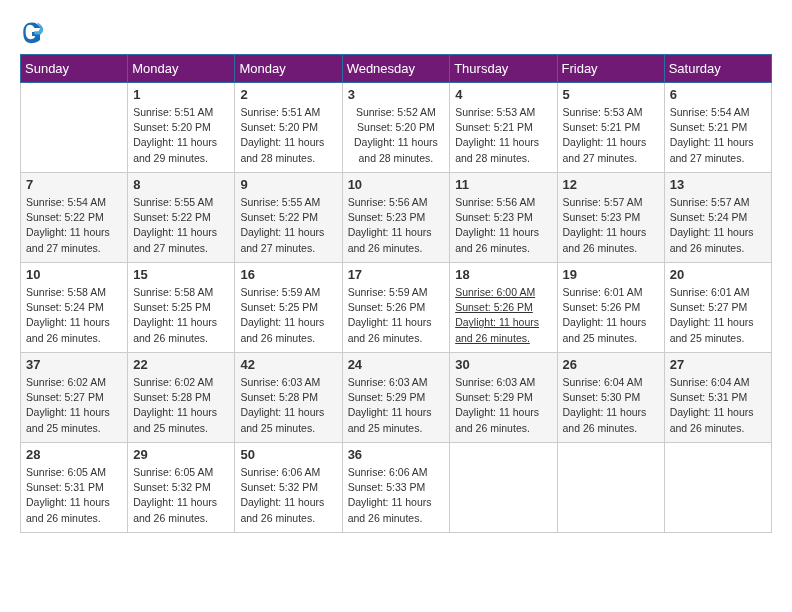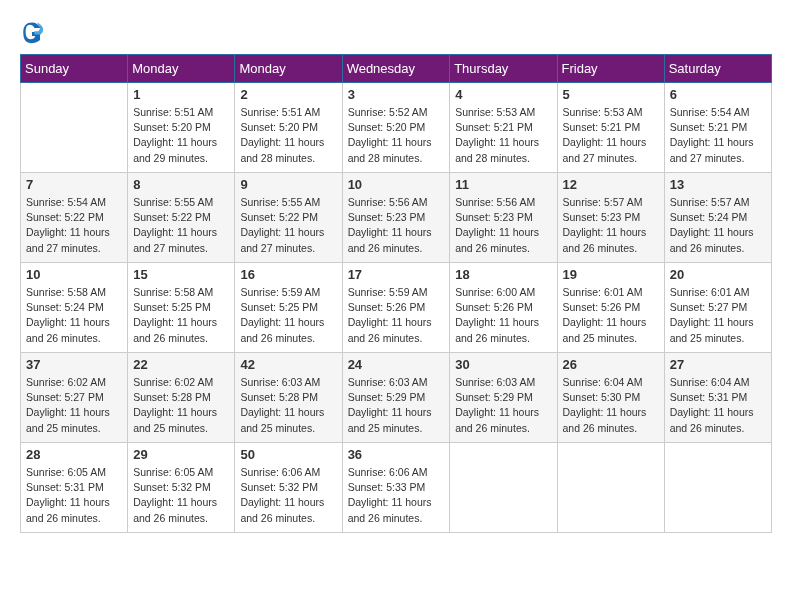--- a/index.html
+++ b/index.html
@@ -139,21 +139,21 @@
         </td>
         <td>
           <span class="day-num">2</span>
           <div class="day-info" style="white-space: pre-line;">Sunrise: 5:51 AM
 Sunset: 5:20 PM
 Daylight: 11 hours
 and 28 minutes.</div>
         </td>
         <td>
           <span class="day-num">3</span>
-          <div class="day-info" style="white-space: pre-line;">Sunrise: 5:52 AM
+          <div class="day-info" style="white-space: pre-line; text-align: center;">Sunrise: 5:52 AM
 Sunset: 5:20 PM
 Daylight: 11 hours
 and 28 minutes.</div>
         </td>
         <td>
           <span class="day-num">4</span>
           <div class="day-info" style="white-space: pre-line;">Sunrise: 5:53 AM
 Sunset: 5:21 PM
 Daylight: 11 hours
 and 28 minutes.</div>
@@ -248,21 +248,21 @@
         </td>
         <td>
           <span class="day-num">17</span>
           <div class="day-info" style="white-space: pre-line;">Sunrise: 5:59 AM
 Sunset: 5:26 PM
 Daylight: 11 hours
 and 26 minutes.</div>
         </td>
         <td>
           <span class="day-num">18</span>
-          <div class="day-info" style="white-space: pre-line;">Sunrise: 6:00 AM
+          <div class="day-info" style="white-space: pre-line; text-decoration: underline;">Sunrise: 6:00 AM
 Sunset: 5:26 PM
 Daylight: 11 hours
 and 26 minutes.</div>
         </td>
         <td>
           <span class="day-num">19</span>
           <div class="day-info" style="white-space: pre-line;">Sunrise: 6:01 AM
 Sunset: 5:26 PM
 Daylight: 11 hours
 and 25 minutes.</div>

